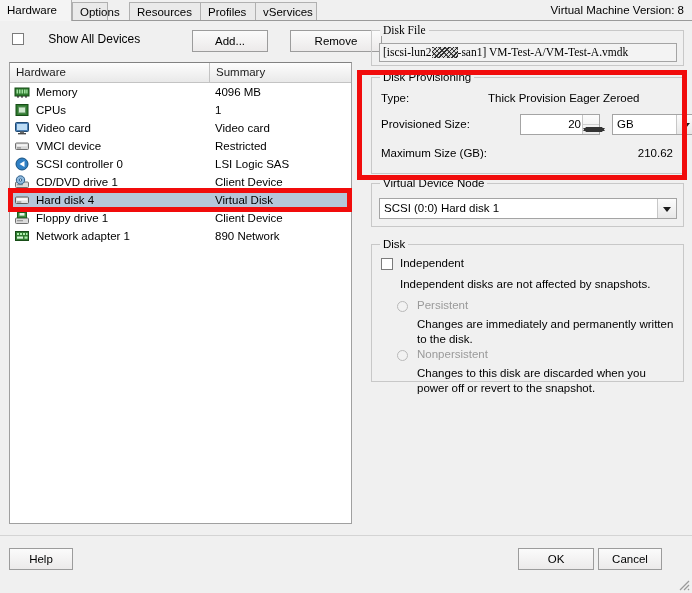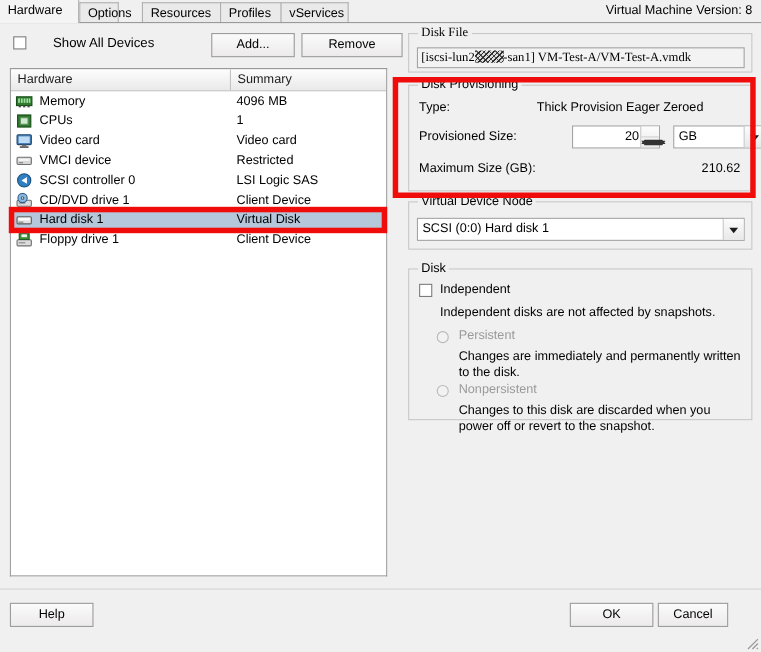--- a/index.html
+++ b/index.html
@@ -91,21 +91,21 @@
     border: 1px solid #9c9c9c;
     box-sizing: border-box;
     font-size: 11.5px;
     font-family: "Liberation Sans", sans-serif;
     text-align: center;
     color: #000;
     line-height: 21px;
     height: 22px;
   }
   .btn-add  { left: 192px; top: 30px; width: 76px; }
-  .btn-remove { left: 274px; top: 30px; width: 92px; }
+  .btn-remove { left: 290px; top: 30px; width: 92px; }
 
   
   .hwlist {
     position: absolute;
     left: 9px; top: 62px;
     width: 343px; height: 462px;
     background: #fff;
     border: 1px solid #a0a0a0;
     border-top-color: #828282;
     box-sizing: border-box;
@@ -319,21 +319,21 @@
   .redbox-provision { left: 357px; top: 70px; width: 330px; height: 110px; }
   .redbox-harddisk  { left: 8px; top: 188px; width: 344px; height: 24px; }
 
   
   .bottom-sep {
     position: absolute;
     left: 0; top: 535px;
     width: 692px; height: 1px;
     background: #d4d4d4;
   }
-  .btn-help   { left: 9px;   top: 548px; width: 76px; }
+  .btn-help   { left: 9px;   top: 548px; width: 64px; }
   .btn-ok     { left: 518px; top: 548px; width: 76px; }
   .btn-cancel { left: 598px; top: 548px; width: 64px; }
 
   .grip {
     position: absolute;
     right: 2px; bottom: 2px;
     width: 14px; height: 14px;
   }
 </style>
 </head>
@@ -442,37 +442,52 @@
   </div>
 
   <div class="hwrow selected">
     <span class="ico">
       <svg class="icon-svg" viewBox="0 0 16 14">
           <rect x="1.5" y="4" width="13" height="6.5" rx="1" fill="#e2e2e2" stroke="#5d5d5d"></rect>
           <rect x="2.8" y="5.2" width="10.4" height="2.2" fill="#fbfbfb"></rect>
           <rect x="2.8" y="8.4" width="4.5" height="1.2" fill="#8f8f8f"></rect>
         </svg>
     </span>
-    <span class="name">Hard disk 1</span>
+    <span class="name">Hard disk 4</span>
     <span class="summary">Virtual Disk</span>
   </div>
 
   <div class="hwrow">
     <span class="ico">
       <svg class="icon-svg" viewBox="0 0 16 14">
           <rect x="1.5" y="7" width="13" height="5.5" rx="1" fill="#dcdcdc" stroke="#6f6f6f"></rect>
           <rect x="3" y="9" width="6" height="1.3" fill="#9a9a9a"></rect>
           <rect x="3.5" y="1.5" width="9" height="5.2" fill="#3f8f3f" stroke="#1d5c1d"></rect>
           <rect x="5.5" y="2" width="5" height="2.6" fill="#e8f5e8"></rect>
         </svg>
     </span>
     <span class="name">Floppy drive 1</span>
     <span class="summary">Client Device</span>
   </div>
 
+  <div class="hwrow">
+    <span class="ico">
+      <svg class="icon-svg" viewBox="0 0 16 14">
+          <rect x="1.5" y="2.5" width="13" height="9" fill="#2f7a2f" stroke="#174d17"></rect>
+          <rect x="3" y="4" width="2" height="2" fill="#aef0ae"></rect>
+          <rect x="6" y="4" width="2" height="2" fill="#aef0ae"></rect>
+          <rect x="9" y="4" width="2" height="2" fill="#aef0ae"></rect>
+          <rect x="12" y="4" width="1.5" height="2" fill="#aef0ae"></rect>
+          <rect x="3" y="7.5" width="6" height="2.2" fill="#d8f5d8"></rect>
+          <rect x="10.5" y="7.5" width="3" height="2.2" fill="#aef0ae"></rect>
+        </svg>
+    </span>
+    <span class="name">Network adapter 1</span>
+    <span class="summary">890 Network</span>
+  </div>
 </div>
 
 <div class="group grp-diskfile">
   <div class="legend">Disk File</div>
   <div class="textbox diskfile-input"><span>[iscsi-lun2</span><span class="redact"></span><span>-san1] VM-Test-A/VM-Test-A.vmdk</span></div>
 </div>
 
 <div class="group grp-provision">
   <div class="legend">Disk Provisioning</div>
 

